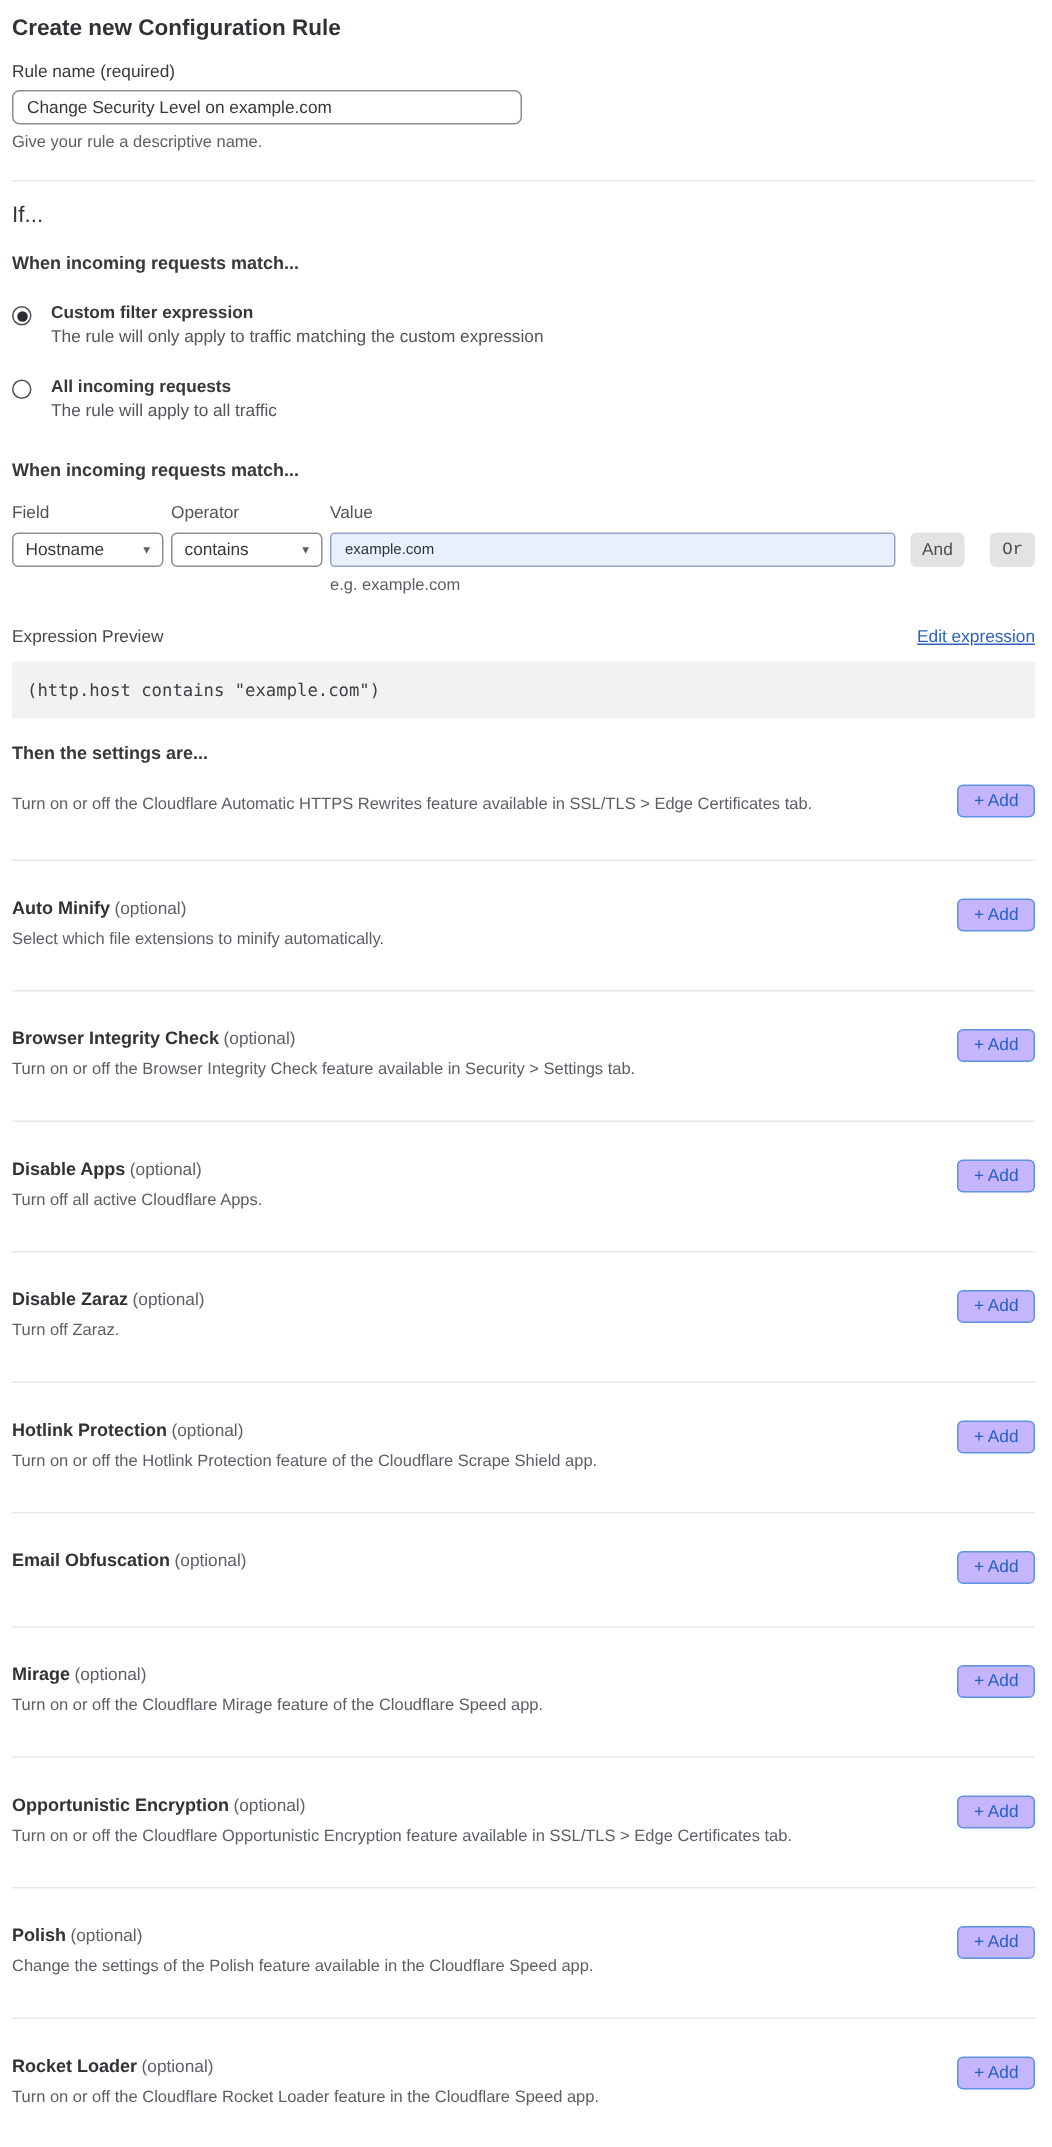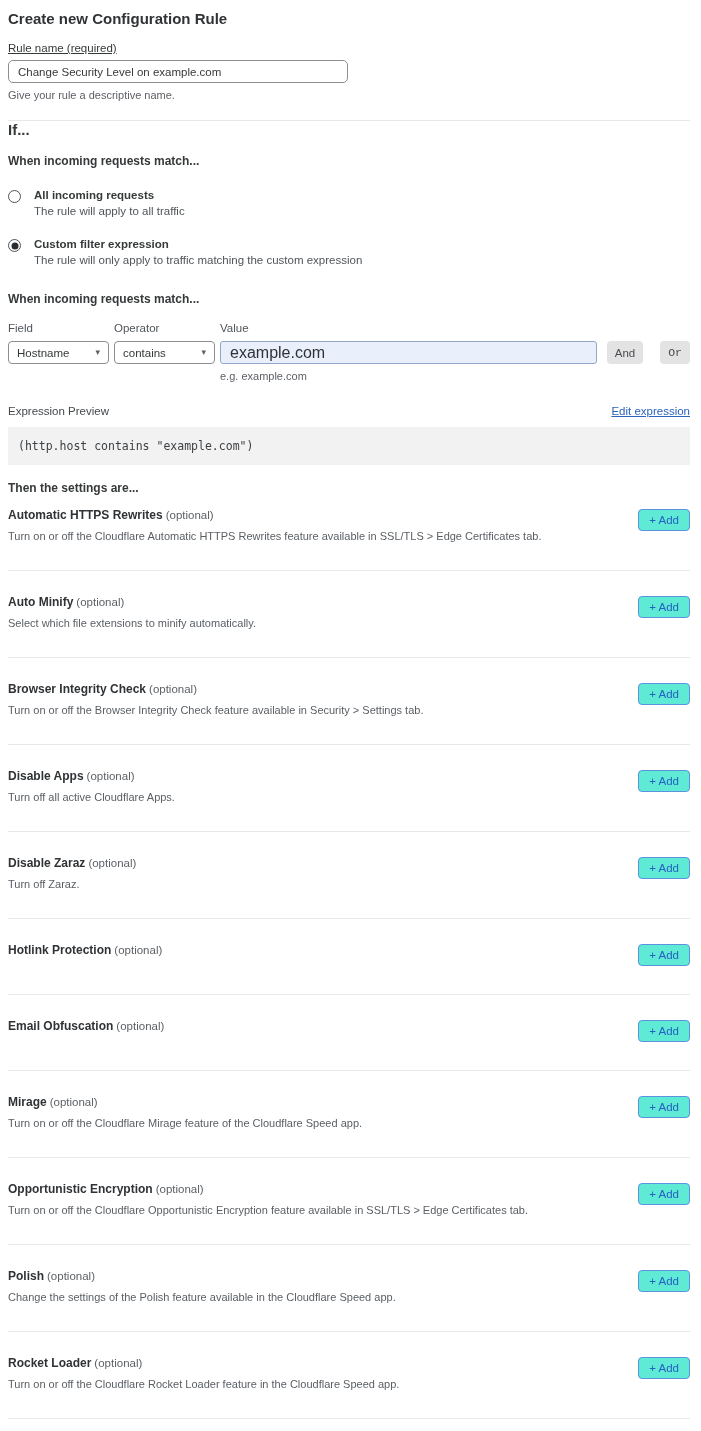--- a/index.html
+++ b/index.html
@@ -6,31 +6,31 @@
   html, body { background: #fff; }
   body {
     width: 701px; height: 1431px; overflow: hidden;
     font-family: "Liberation Sans", "DejaVu Sans", sans-serif;
     font-size: 11.5px; color: #36393a;
   }
   .container { width: 701px; height: 1152px; padding: 10px 11px 0 8px; }
 
   .page-title { font-size: 15px; font-weight: bold; color: #303336; }
 
-  .form-label { display: block; font-size: 11.5px; color: #36393a; margin-top: 15px; text-decoration: underline; }
+  .form-label { display: block; font-size: 11.5px; color: #36393a; margin-top: 15px; }
   .rule-name-input {
     display: block; margin-top: 6px; width: 340px; height: 23px;
     border: 1px solid #8a8f94; border-radius: 5px; padding: 0 9px;
     font-family: inherit; font-size: 11.5px; color: #36393a; background: #fff;
   }
   .helper { font-size: 11px; color: #5d6166; margin-top: 6px; }
 
   .divider { border: none; border-top: 1px solid #e8e8e8; margin-top: 19px; }
 
-  .if-heading { font-size: 15px; font-weight: bold; }
+  .if-heading { font-size: 15px; font-weight: normal; margin-top: 14px; }
   .sub-heading { font-size: 12px; font-weight: bold; margin-top: 16px; }
 
   .radio-option { display: flex; gap: 13px; margin-top: 21px; cursor: pointer; }
   .radio-circle {
     flex: 0 0 auto; width: 13px; height: 13px; border: 1px solid #4e5358;
     border-radius: 50%; margin-top: 1px; position: relative; background: #fff;
   }
   .radio-dot {
     position: absolute; left: 50%; top: 50%; transform: translate(-50%,-50%);
     width: 7px; height: 7px; border-radius: 50%; background: #2a2d30;
@@ -45,21 +45,21 @@
   .col-field, .col-operator { width: 101px; margin-right: 5px; }
   .col-value { flex: 1 1 auto; }
   .select-box {
     height: 23px; border: 1px solid #8a8f94; border-radius: 4px; background: #fff;
     display: flex; align-items: center; justify-content: space-between;
     padding: 0 8px; font-size: 11.5px; color: #36393a; cursor: pointer;
   }
   .chevron { font-size: 9px; color: #5d6166; line-height: 1; }
   .value-input {
     width: 100%; height: 23px; background: #e9f0fb; border: 1px solid #94a6c8;
-    border-radius: 3px; padding: 0 9px; font-family: inherit; font-size: 16px;
+    border-radius: 3px; padding: 0 9px; font-family: inherit; font-size: 10px;
     color: #2e3338;
   }
   .btn-gray {
     height: 23px; padding: 0 8px; background: #e3e3e3; border: none;
     border-radius: 4px; font-family: inherit; font-size: 11.5px; color: #4a4e53;
     cursor: pointer;
   }
   .btn-and { margin-left: 10px; }
   .btn-or { margin-left: 17px; font-family: Liberation Mono, monospace; }
   .value-helper { margin-left: 212px; margin-top: 6px; font-size: 11px; color: #5d6166; }
@@ -79,58 +79,58 @@
   .setting-row {
     display: flex; justify-content: space-between; align-items: flex-start;
     padding: 24px 0 28px; border-bottom: 1px solid #e8e8e8;
   }
   .setting-row:first-child { padding-top: 13px; }
   .setting-title { font-size: 12px; font-weight: bold; color: #303336; }
   .setting-optional { font-weight: normal; font-size: 11.5px; color: #5d6166; margin-left: 3px; }
   .setting-desc { font-size: 11px; color: #5a5f64; margin-top: 8px; }
   .add-btn {
     flex: 0 0 auto; height: 22px; padding: 0 10px; margin-top: 1px;
-    background: #5eead4; border: 1px solid #5d92de; border-radius: 4px;
+    background: #c4b5fd; border: 1px solid #5d92de; border-radius: 4px;
     font-family: inherit; font-size: 11.5px; color: #2760c2; cursor: pointer;
   }
 </style>
 </head>
 <body>
 
 <div class="container">
 
   <h1 class="page-title">Create new Configuration Rule</h1>
 
   <label class="form-label">Rule name (required)</label>
   <input class="rule-name-input" type="text" value="Change Security Level on example.com" style="">
   <div class="helper">Give your rule a descriptive name.</div>
 
   <hr class="divider">
 
   <h2 class="if-heading">If...</h2>
   <h3 class="sub-heading">When incoming requests match...</h3>
-
-  <div class="radio-option">
-    <span class="radio-circle"></span>
-    <div>
-      <div class="radio-label">All incoming requests</div>
-      <div class="radio-desc">The rule will apply to all traffic</div>
-    </div>
-  </div>
 
   <div class="radio-option">
     <span class="radio-circle">
       <span class="radio-dot"></span>
     </span>
     <div>
       <div class="radio-label">Custom filter expression</div>
       <div class="radio-desc">The rule will only apply to traffic matching the custom expression</div>
     </div>
   </div>
 
+  <div class="radio-option">
+    <span class="radio-circle"></span>
+    <div>
+      <div class="radio-label">All incoming requests</div>
+      <div class="radio-desc">The rule will apply to all traffic</div>
+    </div>
+  </div>
+
   <h3 class="sub-heading builder-heading">When incoming requests match...</h3>
 
   <div class="filter-row">
     <div class="col-field">
       <label class="filter-col-label">Field</label>
       <div class="select-box">
         <span>Hostname</span>
         <span class="chevron">▾</span>
       </div>
     </div>
@@ -155,21 +155,20 @@
     <a class="edit-link">Edit expression</a>
   </div>
   <div class="code-block">(http.host contains "example.com")</div>
 
   <h3 class="sub-heading then-heading">Then the settings are...</h3>
 
   <div class="settings-list">
 
     <div class="setting-row">
       <div>
-        <div class="setting-title"><span>Automatic HTTPS Rewrites</span><span class="setting-optional">(optional)</span></div>
         <div class="setting-desc">Turn on or off the Cloudflare Automatic HTTPS Rewrites feature available in SSL/TLS &gt; Edge Certificates tab.</div>
       </div>
       <button class="add-btn">+ Add</button>
     </div>
 
     <div class="setting-row">
       <div>
         <div class="setting-title"><span>Auto Minify</span><span class="setting-optional">(optional)</span></div>
         <div class="setting-desc">Select which file extensions to minify automatically.</div>
       </div>
@@ -196,20 +195,21 @@
       <div>
         <div class="setting-title"><span>Disable Zaraz</span><span class="setting-optional">(optional)</span></div>
         <div class="setting-desc">Turn off Zaraz.</div>
       </div>
       <button class="add-btn">+ Add</button>
     </div>
 
     <div class="setting-row">
       <div>
         <div class="setting-title"><span>Hotlink Protection</span><span class="setting-optional">(optional)</span></div>
+        <div class="setting-desc">Turn on or off the Hotlink Protection feature of the Cloudflare Scrape Shield app.</div>
       </div>
       <button class="add-btn">+ Add</button>
     </div>
 
     <div class="setting-row">
       <div>
         <div class="setting-title"><span>Email Obfuscation</span><span class="setting-optional">(optional)</span></div>
       </div>
       <button class="add-btn">+ Add</button>
     </div>

